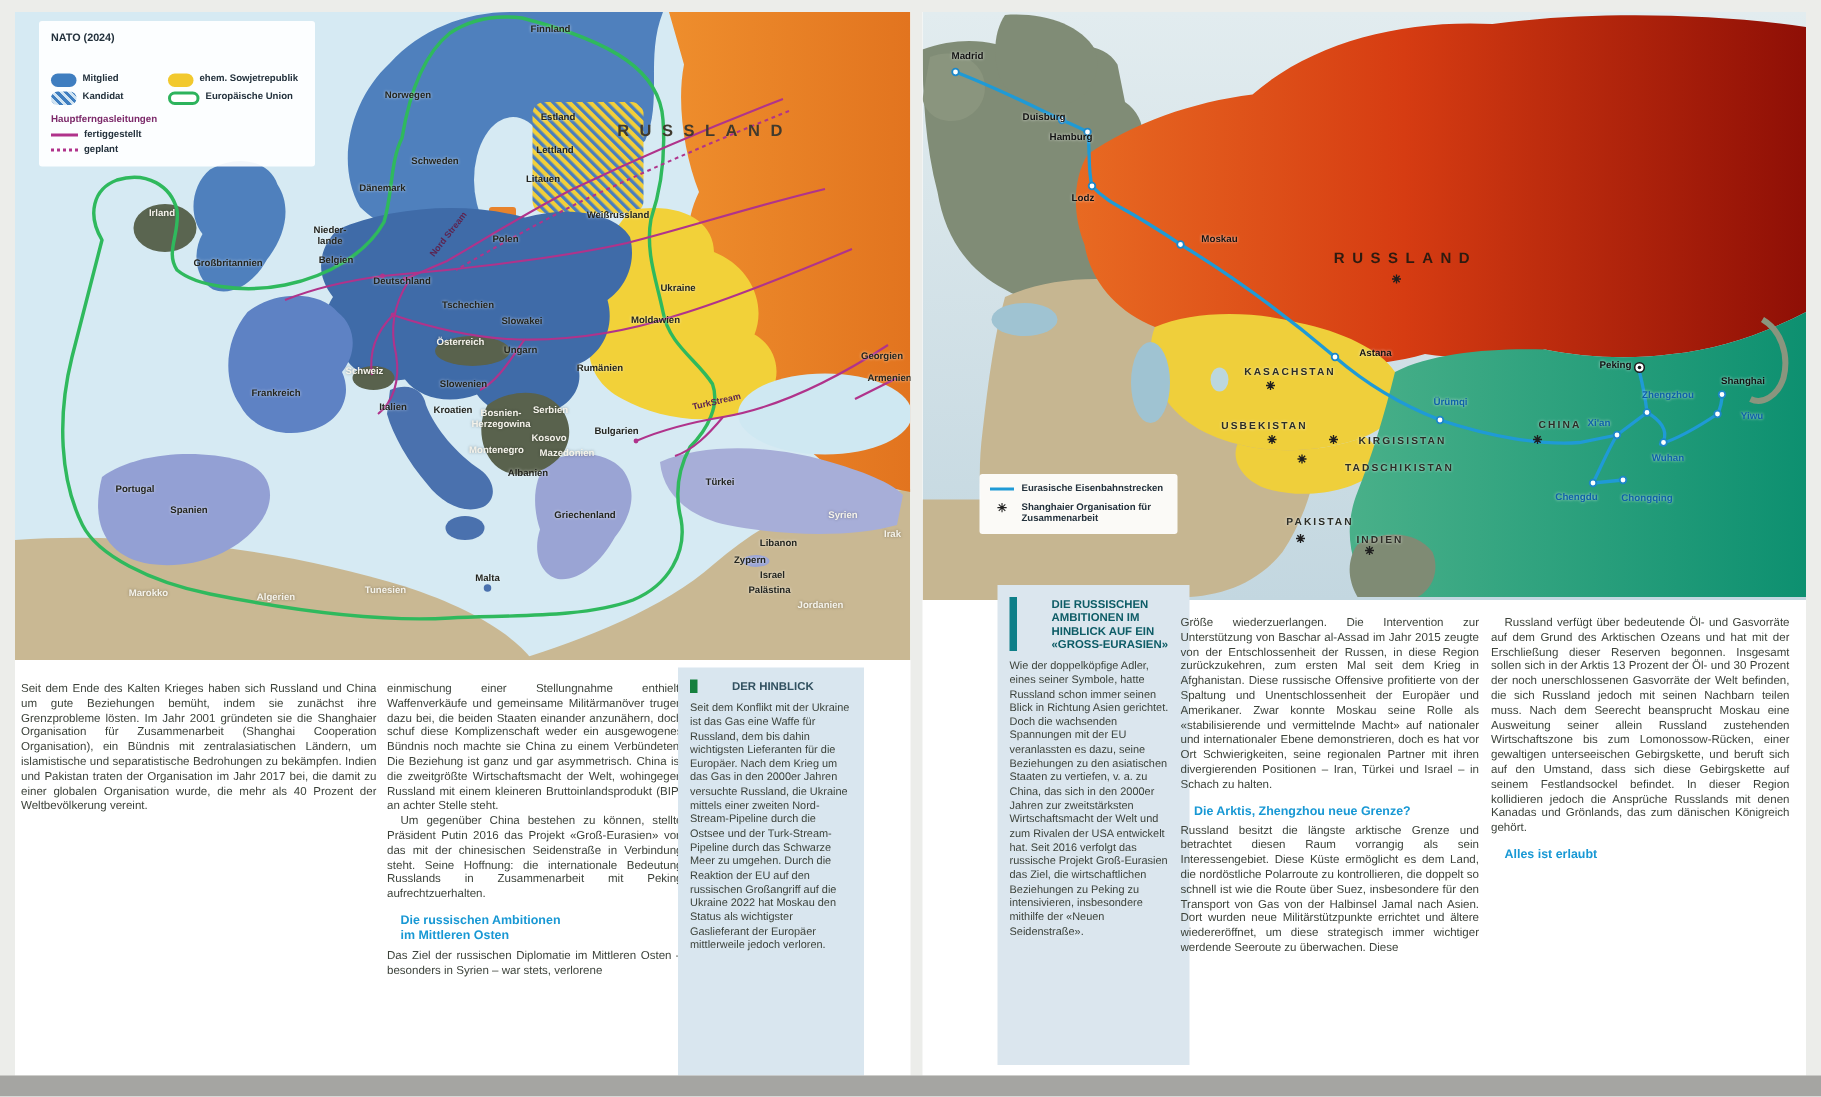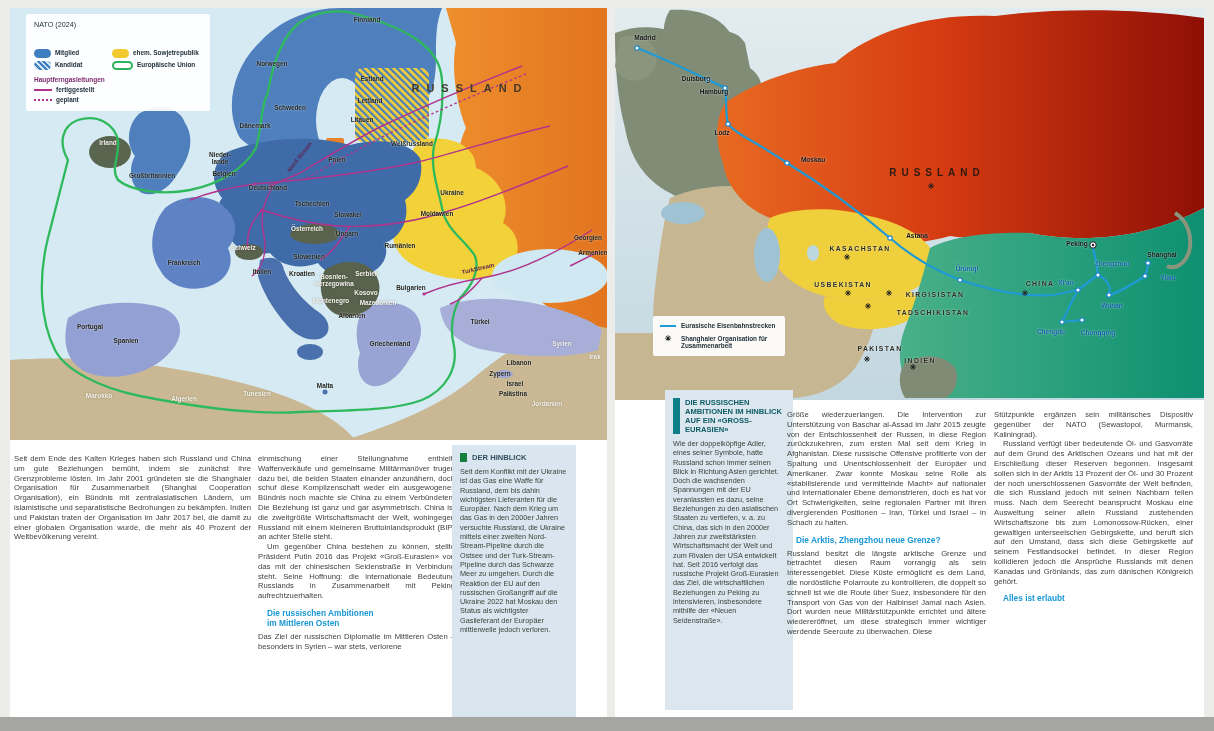--- a/index.html
+++ b/index.html
@@ -16,21 +16,21 @@
   .map-label.cow{color:#f4f2ea;text-shadow:0 0 2px rgba(0,0,0,.35);}
   .map-label.big{font-size:11px;letter-spacing:7px;color:#403a2e;text-shadow:none;}
   .map-label.big2{font-size:10px;letter-spacing:5px;color:#2e1b10;text-shadow:none;}
   .map-label.cap{font-size:6.8px;letter-spacing:1.4px;color:#2b2d26;}
   .map-label.ci{font-size:6.5px;color:#131313;}
   .map-label.cib{font-size:6.5px;color:#0e62a8;}
   .map-label.pipe{font-size:6px;color:#5d2450;font-weight:bold;text-shadow:none;}
   
   .legend{position:absolute;background:rgba(255,255,255,.93);border-radius:2px;}
   .nato-legend{left:16px;top:6px;width:168px;padding:6px 8px 7px;}
-  .legend-title{font-size:7.2px;font-weight:normal;color:#23313c;margin-bottom:20px;}
+  .legend-title{font-size:7.2px;font-weight:bold;color:#23313c;margin-bottom:20px;}
   .leg-grid{display:grid;grid-template-columns:72px 1fr;grid-auto-rows:min-content;column-gap:6px;row-gap:3px;}
   .leg-item{display:flex;align-items:flex-start;gap:4px;font-size:6.4px;font-weight:bold;color:#23313c;line-height:1.15;}
   .sw{flex:0 0 auto;width:17px;height:9px;border-radius:5px;margin-top:0px;}
   .sw-member{background:#3f7ec0;}
   .sw-cand{background:repeating-linear-gradient(45deg,#3f7ec0 0 2px,#cfe3f2 2px 4px);}
   .sw-exsov{background:#f2c92e;}
   .sw-eu{height:5px;background:#fff;border:2px solid #2db35c;}
   .pipes-title{font-size:6.5px;font-weight:bold;color:#7c2a6a;margin:6px 0 3px;}
   .pipe-sw{flex:0 0 auto;width:18px;height:0;border-top:2px solid #b0338b;margin-top:3px;}
   .pipe-sw.dash{border-top:2px dotted #b0338b;}
@@ -41,21 +41,21 @@
   
   .col{position:absolute;overflow:hidden;font-size:7.7px;line-height:9.8px;color:#3c423a;text-align:justify;margin-top:12px;}
   .col p{margin:0 0 0px;}
   .col p.ind{text-indent:9px;}
   h3.blue{color:#1898d4;font-size:8.3px;line-height:10px;margin:7px 0 4px;padding-left:9px;white-space:pre-line;}
   .lcol1{left:4px;top:434px;width:237px;height:268px;}
   .lcol2{left:248px;top:434px;width:197px;height:268px;}
   .sidebox{position:absolute;overflow:hidden;background:#d9e6ef;padding:8px 8px 10px;font-size:7.3px;
     line-height:9.3px;color:#3c423a;text-align:left;}
   .gasbox{left:442px;top:437px;width:108px;height:254px;}
-  .sidebox h4{margin:0 0 5px;font-size:7.6px;line-height:9px;color:#31505f;border-left:7px solid #15803d;padding-left:5px;}
+  .sidebox h4{margin:0 0 5px;font-size:7.6px;line-height:9px;color:#31505f;border-left:5px solid #15803d;padding-left:23px;}
   .ambitionbox{left:50px;top:382px;width:112px;height:302px;background:#dbe6ee;}
   .ambitionbox h4{color:#0d5c66;border-left-color:#0e7f88;}
   .rcolB{left:172px;top:390px;width:199px;height:318px;}
   .rcolC{left:379px;top:390px;width:199px;height:318px;}
 </style>
 </head>
 <body>
 
 <div class="stage">
 
@@ -377,20 +377,19 @@
     <aside class="sidebox ambitionbox">
       <h4>DIE RUSSISCHEN AMBITIONEN IM HINBLICK AUF EIN «GROSS-EURASIEN»</h4>
       <div>Wie der doppelköpfige Adler, eines seiner Symbole, hatte Russland schon immer seinen Blick in Richtung Asien gerichtet. Doch die wachsenden Spannungen mit der EU veranlassten es dazu, seine Beziehungen zu den asiatischen Staaten zu vertiefen, v. a. zu China, das sich in den 2000er Jahren zur zweitstärksten Wirtschaftsmacht der Welt und zum Rivalen der USA entwickelt hat. Seit 2016 verfolgt das russische Projekt Groß-Eurasien das Ziel, die wirtschaftlichen Beziehungen zu Peking zu intensivieren, insbesondere mithilfe der «Neuen Seidenstraße».</div>
     </aside>
     <div class="col rcolB">
       <p>Größe wiederzuerlangen. Die Intervention zur Unterstützung von Baschar al-Assad im Jahr 2015 zeugte von der Entschlossenheit der Russen, in diese Region zurückzukehren, zum ersten Mal seit dem Krieg in Afghanistan. Diese russische Offensive profitierte von der Spaltung und Unentschlossenheit der Europäer und Amerikaner. Zwar konnte Moskau seine Rolle als «stabilisierende und vermittelnde Macht» auf nationaler und internationaler Ebene demonstrieren, doch es hat vor Ort Schwierigkeiten, seine regionalen Partner mit ihren divergierenden Positionen – Iran, Türkei und Israel – in Schach zu halten.</p>
       <h3 class="blue">Die Arktis, Zhengzhou neue Grenze?</h3>
       <p>Russland besitzt die längste arktische Grenze und betrachtet diesen Raum vorrangig als sein Interessengebiet. Diese Küste ermöglicht es dem Land, die nordöstliche Polarroute zu kontrollieren, die doppelt so schnell ist wie die Route über Suez, insbesondere für den Transport von Gas von der Halbinsel Jamal nach Asien. Dort wurden neue Militärstützpunkte errichtet und ältere wiedereröffnet, um diese strategisch immer wichtiger werdende Seeroute zu überwachen. Diese</p>
     </div>
     <div class="col rcolC">
-      <p>Stützpunkte ergänzen sein militärisches Dispositiv gegenüber der NATO (Sewastopol, Murmansk, Kaliningrad).</p>
       <p class="ind">Russland verfügt über bedeutende Öl- und Gasvorräte auf dem Grund des Arktischen Ozeans und hat mit der Erschließung dieser Reserven begonnen. Insgesamt sollen sich in der Arktis 13 Prozent der Öl- und 30 Prozent der noch unerschlossenen Gasvorräte der Welt befinden, die sich Russland jedoch mit seinen Nachbarn teilen muss. Nach dem Seerecht beansprucht Moskau eine Ausweitung seiner allein Russland zustehenden Wirtschaftszone bis zum Lomonossow-Rücken, einer gewaltigen unterseeischen Gebirgskette, und beruft sich auf den Umstand, dass sich diese Gebirgskette auf seinem Festlandsockel befindet. In dieser Region kollidieren jedoch die Ansprüche Russlands mit denen Kanadas und Grönlands, das zum dänischen Königreich gehört.</p>
       <h3 class="blue">Alles ist erlaubt</h3>
     </div>
   </div>
 
   <div class="bottom-band"></div>
 </div>
 
 </body></html>

